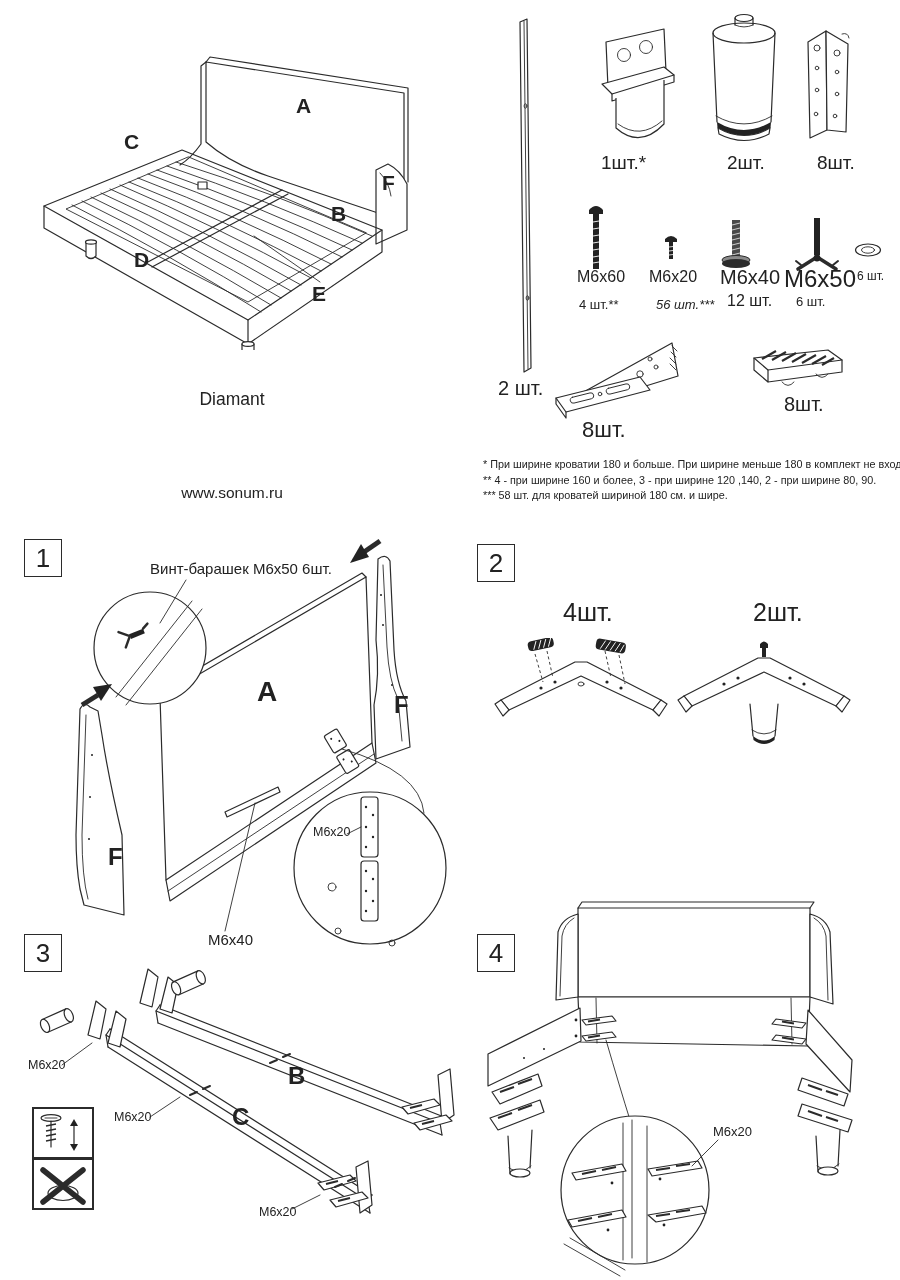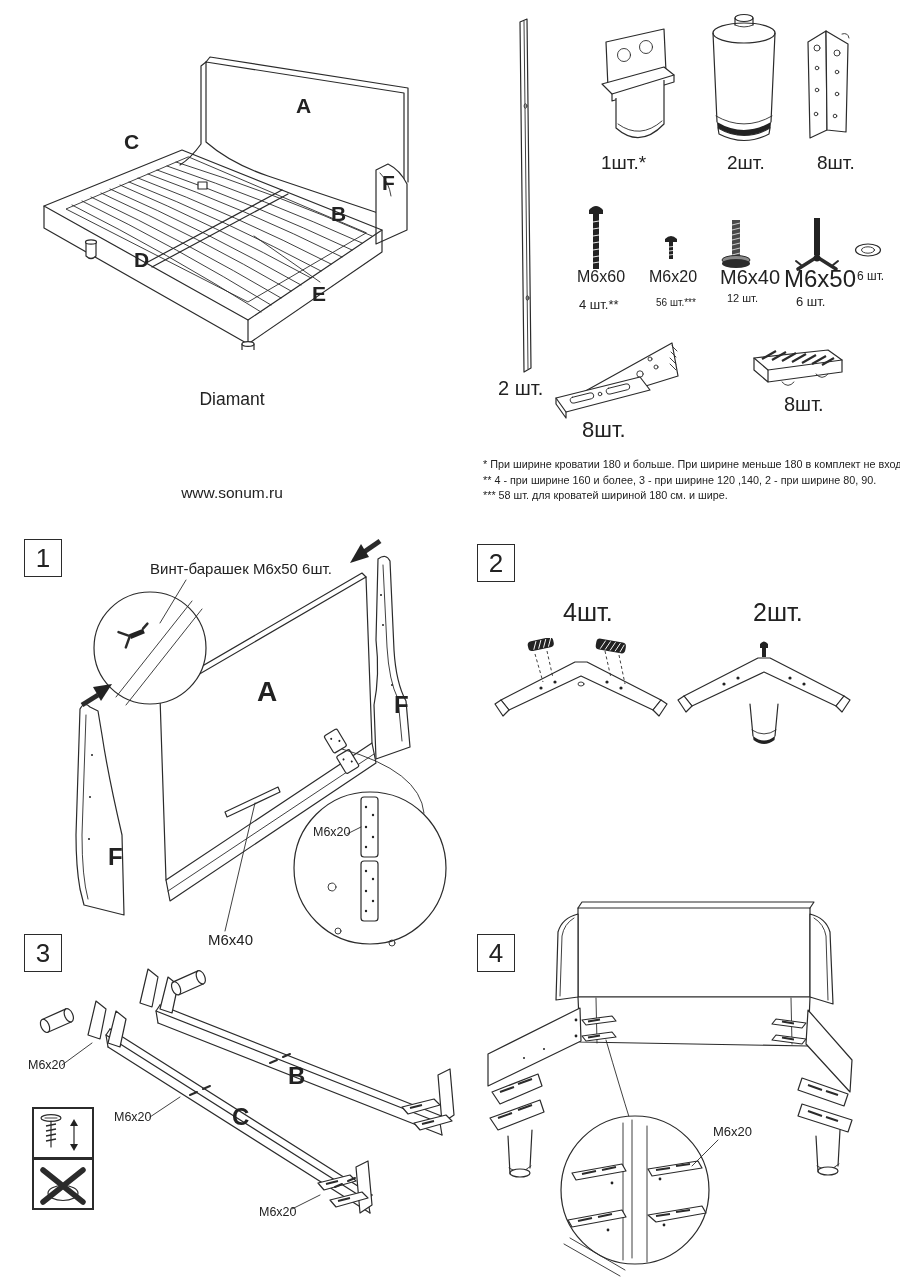--- a/index.html
+++ b/index.html
@@ -144,22 +144,22 @@
     <ellipse class="ln" cx="16" cy="10" rx="12.5" ry="6"></ellipse>
     <ellipse class="thin" cx="16" cy="10" rx="6.5" ry="3.2"></ellipse>
   </svg>
 
   <div class="lbl" style="left:577px;top:268px;font-size:16px;">М6х60</div>
   <div class="lbl" style="left:649px;top:268px;font-size:16px;">М6х20</div>
   <div class="lbl" style="left:720px;top:266px;font-size:20px;">М6х40</div>
   <div class="lbl" style="left:784px;top:265px;font-size:24px;">М6х50</div>
   <div class="lbl" style="left:857px;top:269px;font-size:12px;">6 шт.</div>
   <div class="lbl" style="left:579px;top:297px;font-size:13px;">4 шт.**</div>
-  <div class="lbl" style="left:656px;top:297px;font-size:10px;">56 шт.***</div>
-  <div class="lbl" style="left:727px;top:292px;font-size:11px;">12 шт.</div>
+  <div class="lbl" style="left:656px;top:297px;font-size:13px;font-style:italic;">56 шт.***</div>
+  <div class="lbl" style="left:727px;top:292px;font-size:16px;">12 шт.</div>
   <div class="lbl" style="left:796px;top:294px;font-size:13px;">6 шт.</div>
 
   <svg class="abs" style="left:550px;top:334px;" width="146" height="92" viewBox="0 0 146 92">
     <path class="fw" d="M30,60 L122,9 L128,42 L44,68 Z"></path>
     <path class="thin" d="M122,12 L127,17 M121,18 L126,23 M120,24 L126,30 M120,30 L126,36"></path>
     <circle class="thin" cx="90" cy="40" r="3.2"></circle>
       <circle class="thin" cx="100" cy="25" r="2"></circle>
       <circle class="thin" cx="106" cy="33" r="2"></circle>
     <path class="fw" d="M6,64 L90,43 L100,56 L16,78 Z"></path>
     <path class="ln" d="M6,64 L6,70 L16,84 L16,78"></path>

